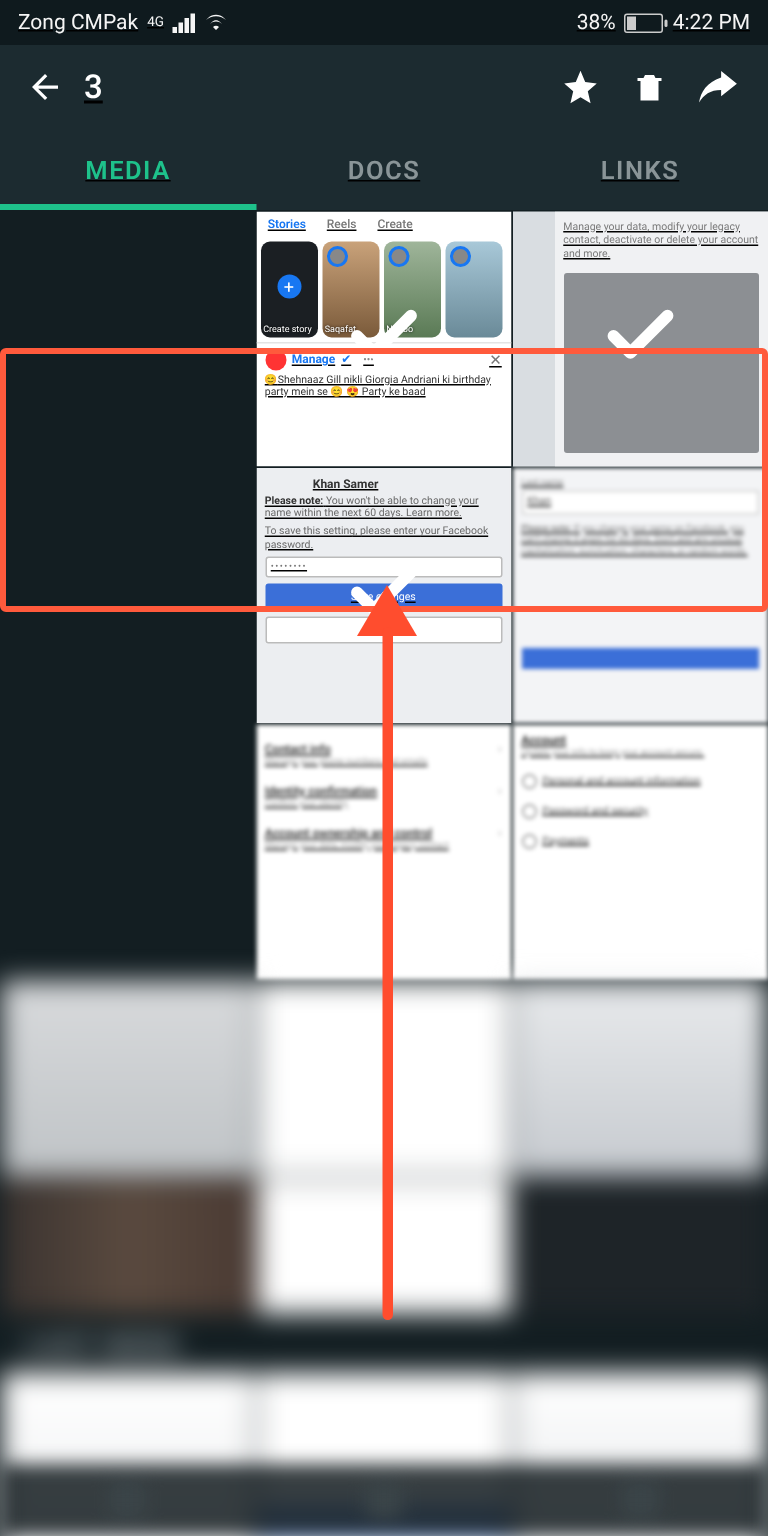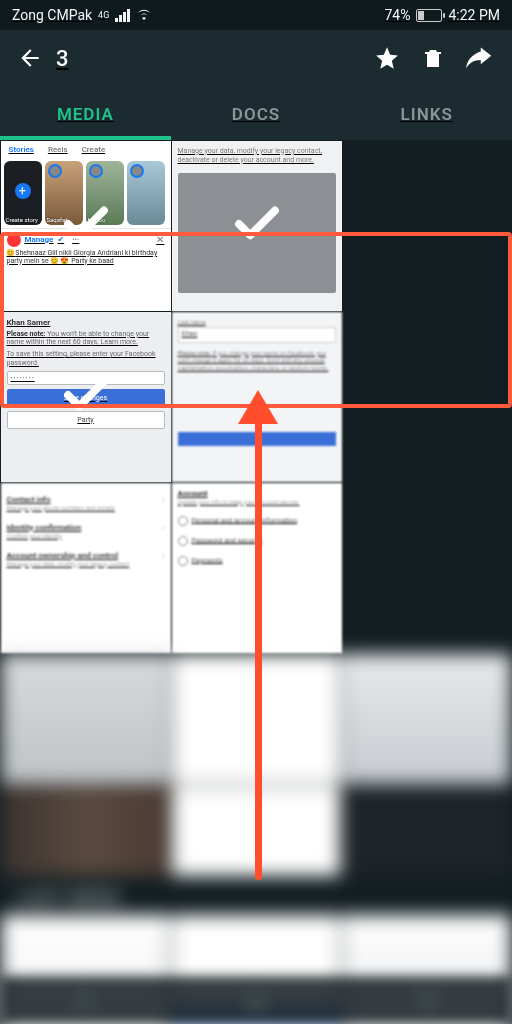--- a/index.html
+++ b/index.html
@@ -61,21 +61,21 @@
   .fb-post .vf { color:#1877f2; font-size:8px;}
   .fb-post .x { margin-left:auto; color:#777; font-size:10px;}
   .fb-post .cap { font-size:7px; padding-top:2px; color:#333;}
   .emoji { font-size:7px; }
 
   .fb-settings { background:#f0f1f3; font-size:7px; color:#444; padding:6px; }
   .fb-settings .desc { color:#7a7a7a; line-height:1.3; }
   .fb-settings .big-gray { height: 120px; background:#8c8f93; margin-top:8px; border-radius:2px; }
 
   .fb-dialog { background:#eceef1; font-size:7px; color:#333; padding:6px; }
-  .fb-dialog .name { font-weight:700; font-size:8px; margin-bottom:3px;}
+  .fb-dialog .name { font-weight:700; font-size:8px; margin-bottom:3px;margin-left:32px;}
   .fb-dialog .note { color:#6a6a6a; line-height:1.25; margin-bottom:3px;}
   .fb-dialog .note b { color:#333; }
   .fb-dialog .input { height:14px; background:#fff; border:1px solid #bbb; border-radius:2px; margin:3px 0; font-size:6px; padding:2px 3px; color:#777; letter-spacing:1px;}
   .fb-dialog .btn { height:18px; border-radius:2px; margin-top:4px; display:flex; align-items:center; justify-content:center; font-size:7px;}
   .fb-dialog .btn.primary { background:#3b6fd8; color:#fff; }
   .fb-dialog .btn.secondary { background:#fff; border:1px solid #bbb; color:#444;}
   .fb-dialog .pad { height:36px; }
 
   
   .r2a { background:#f3f4f6; padding:6px; font-size:7px; color:#555;}
@@ -127,21 +127,21 @@
           <span></span>
           <span></span>
         </span>
       <span class="wifi">
         <svg width="16" height="12" viewBox="0 0 24 18">
             <path fill="#f5f5f5" d="M12 18l3-3c-1.7-1.7-4.3-1.7-6 0l3 3zm-6-6l2-2c2.2-2.2 5.8-2.2 8 0l2 2c-3.3-3.3-8.7-3.3-12 0zm-4-4l2-2c4.4-4.4 11.6-4.4 16 0l2 2C16.9 2.9 7.1 2.9 2 8z"></path>
           </svg>
       </span>
     </div>
     <div class="status-right">
-      <span>74%</span>
+      <span>38%</span>
       <span class="batt">
           <span class="fill"></span>
         </span>
       <span>4:22 PM</span>
     </div>
   </div>
 
   <div class="app-bar">
     <div class="back">
       <svg width="26" height="26" viewBox="0 0 24 24">
@@ -167,21 +167,21 @@
     </div>
   </div>
 
   <div class="tabs">
     <div class="tab active">MEDIA</div>
     <div class="tab">DOCS</div>
     <div class="tab">LINKS</div>
   </div>
 
 
-  <div class="grid" style="position:relative;">
+  <div class="grid" style="position:relative;justify-content:flex-end;">
 
     <div class="thumb">
       <div class="fb-stories" style="height:100%;">
         <div class="tabsrow">
           <span>Stories</span>
           <span>Reels</span>
           <span>Create</span>
         </div>
         <div class="cards">
           <div class="card create">
@@ -210,21 +210,21 @@
             </div>
           <div class="cap"><span class="emoji">😊</span><span>Shehnaaz Gill nikli Giorgia Andriani ki birthday party mein se 😊 😍  Party ke baad</span></div>
         </div>
       </div>
       <div class="check"><svg viewBox="0 0 24 24">
             <path fill="none" stroke="#fff" stroke-width="3.5" stroke-linecap="round" stroke-linejoin="round" d="M4 12l5 5L20 6"></path>
           </svg></div>
     </div>
 
     <div class="thumb">
-      <div class="fb-settings" style="height:100%;">
+      <div class="fb-settings" style="height:100%;margin-left:28px;">
         <div class="desc">Manage your data, modify your legacy contact, deactivate or delete your account and more.</div>
         <div class="big-gray"></div>
       </div>
       <div class="check"><svg viewBox="0 0 24 24">
             <path fill="none" stroke="#fff" stroke-width="3.5" stroke-linecap="round" stroke-linejoin="round" d="M4 12l5 5L20 6"></path>
           </svg></div>
     </div>
 
     <div class="thumb">
       <div class="fb-dialog" style="height:100%;">

